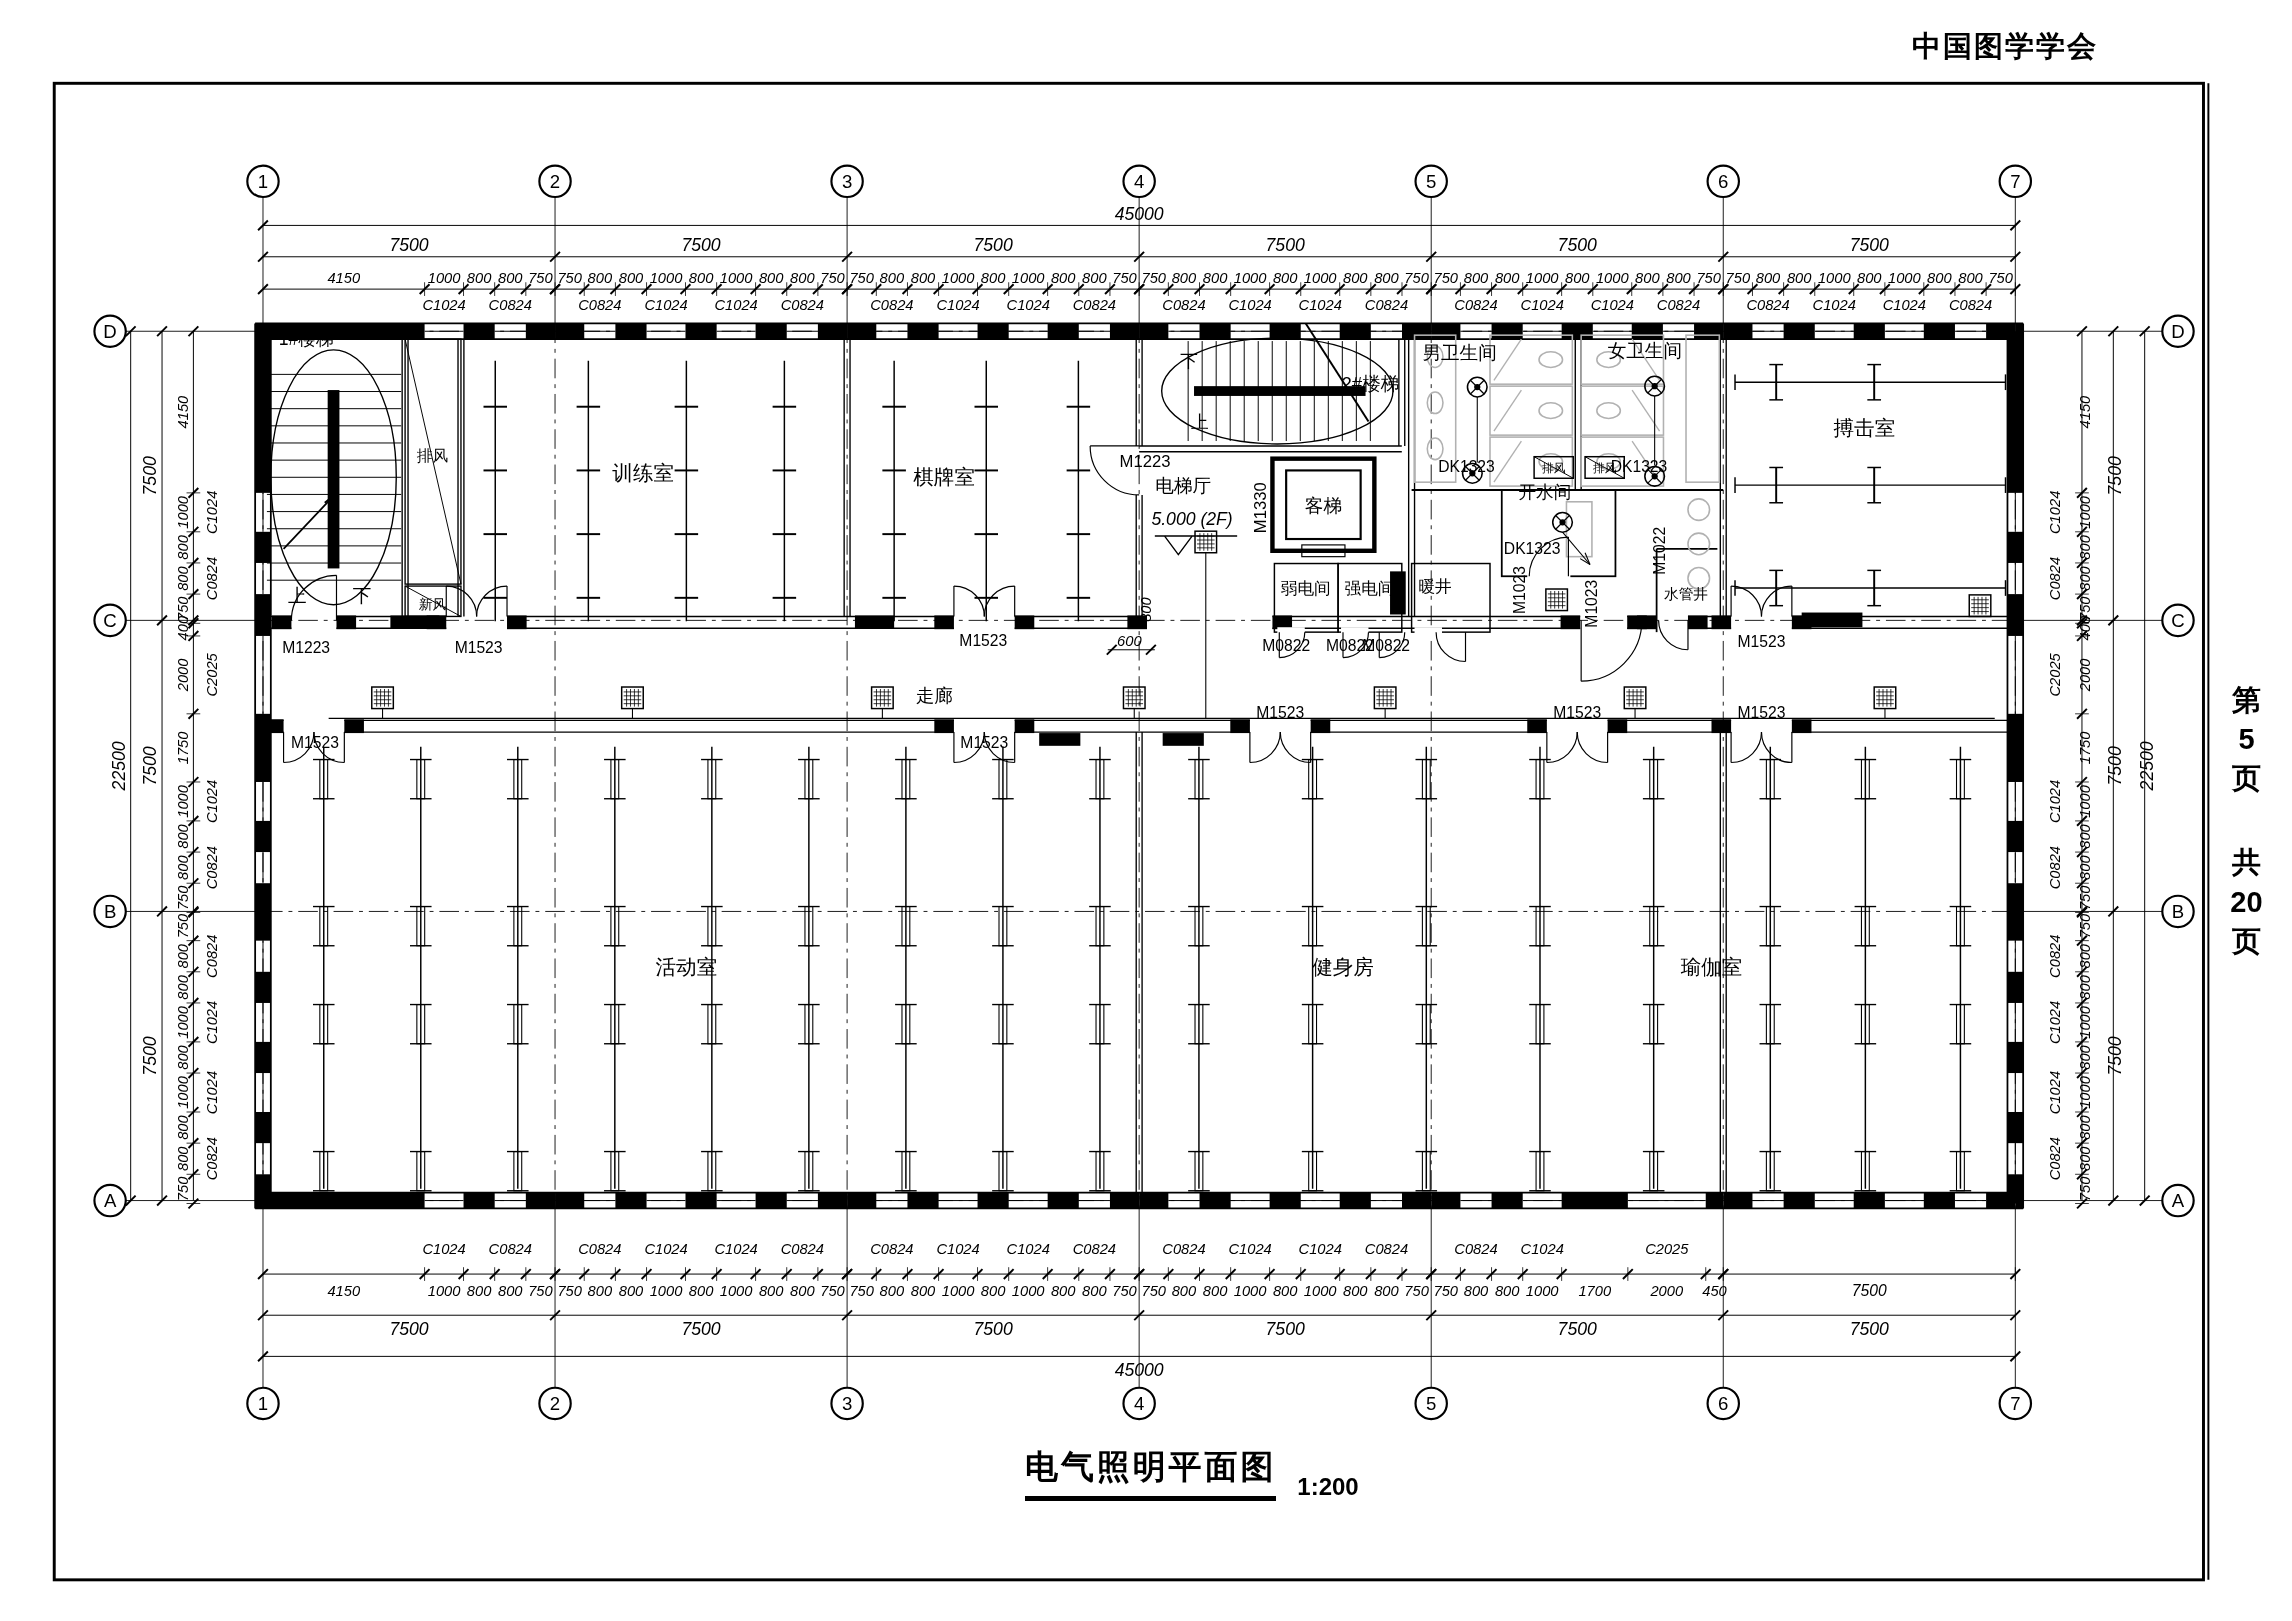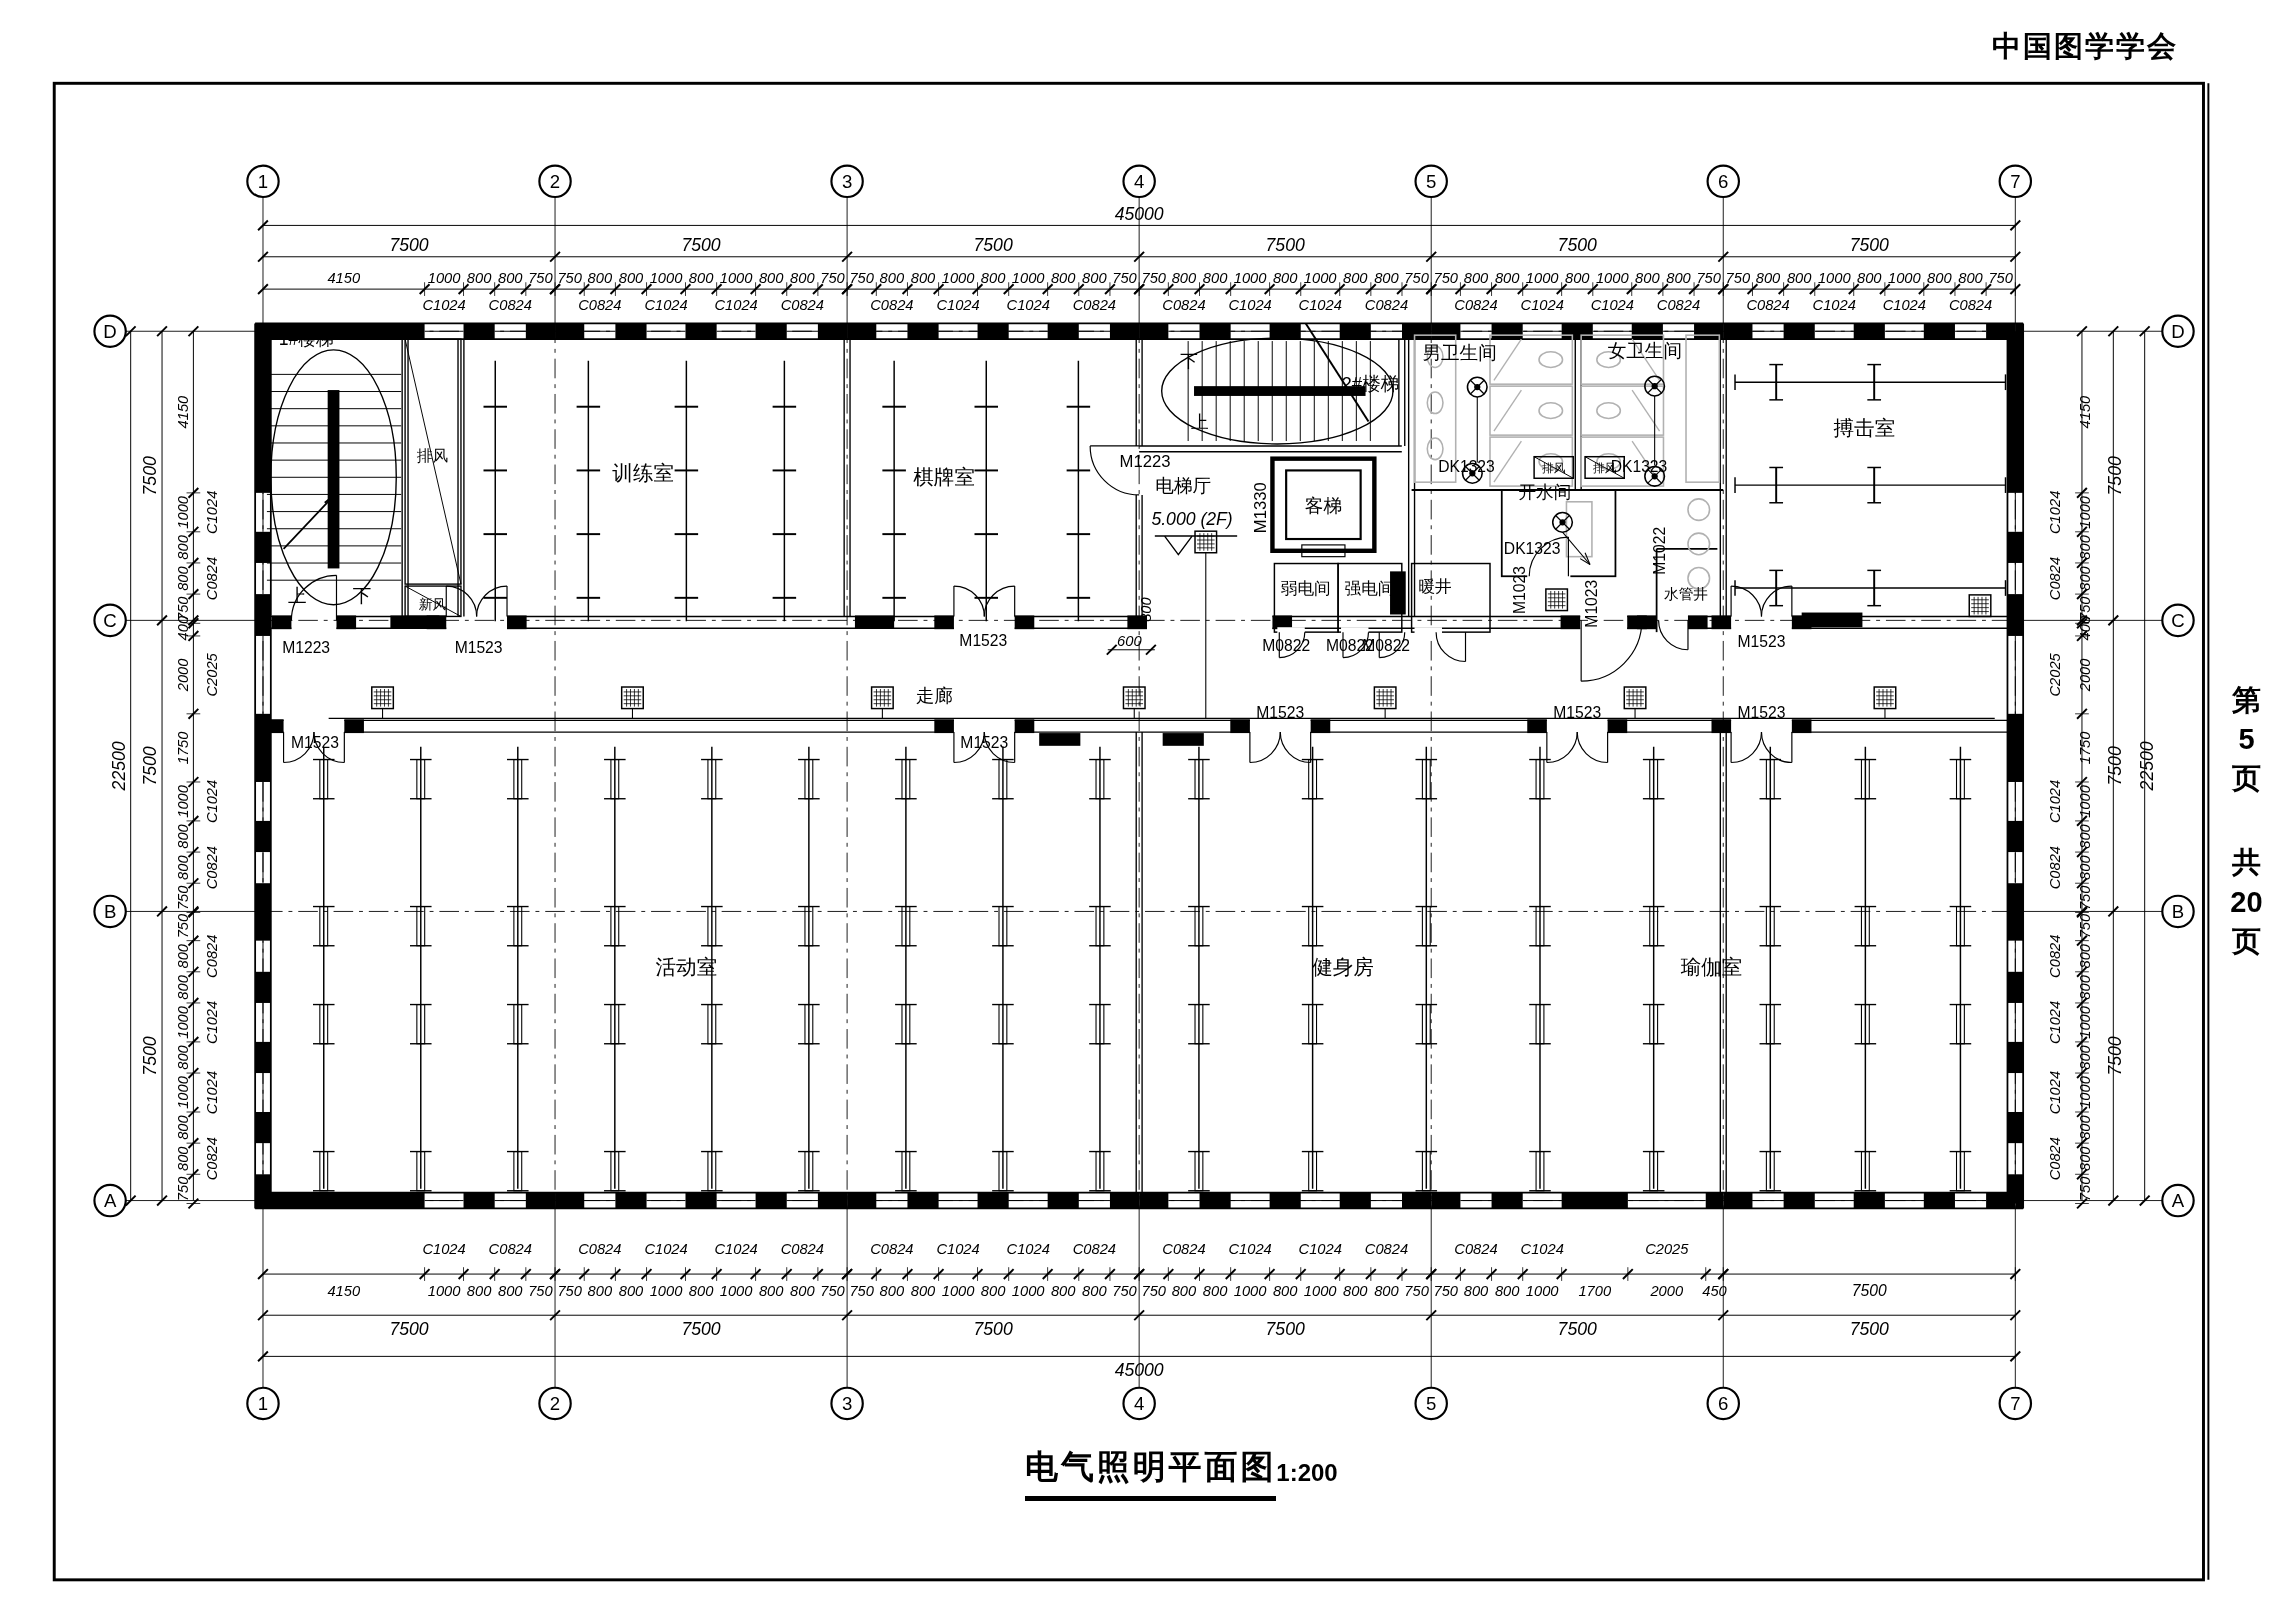--- a/index.html
+++ b/index.html
@@ -1,24 +1,24 @@
 <!DOCTYPE html>
 <html><head>
 <meta charset="utf-8">
 <style>
   html,body{margin:0;padding:0;background:#fff;width:2293px;height:1621px;overflow:hidden;
     font-family:"Liberation Sans",sans-serif;color:#000;}
   .abs{position:absolute;}
   #sheet{position:relative;width:2293px;height:1621px;background:#fff;}
   #title-left{left:59px;top:21.6px;font-size:31px;font-weight:bold;letter-spacing:1px;}
-  #org-right{left:1992px;top:27.4px;font-size:29px;font-weight:bold;letter-spacing:2px;text-align:center;}
+  #org-right{left:1912px;top:27.4px;font-size:29px;font-weight:bold;letter-spacing:2px;text-align:center;}
   #page-info{left:2217px;top:681px;width:59px;display:flex;flex-direction:column;align-items:center;
     font-size:29px;font-weight:bold;line-height:1.35;}
   #page-info span:nth-child(4){margin-top:45px;}
-  #caption{left:1025px;top:1445px;display:flex;align-items:center;gap:0;}
+  #caption{left:1025px;top:1445px;display:flex;align-items:flex-end;gap:21px;}
   #caption .cap-title{font-size:33px;font-weight:bold;letter-spacing:2.9px;border-bottom:5.9px solid #000;padding-bottom:5.9px;}
   #caption .cap-scale{font-size:24px;font-weight:bold;}
   svg text{font-family:"Liberation Sans",sans-serif;}
 </style>
 </head>
 <body>
 
 <div id="sheet">
   <div class="abs" id="org-right">中国图学学会</div>
 

